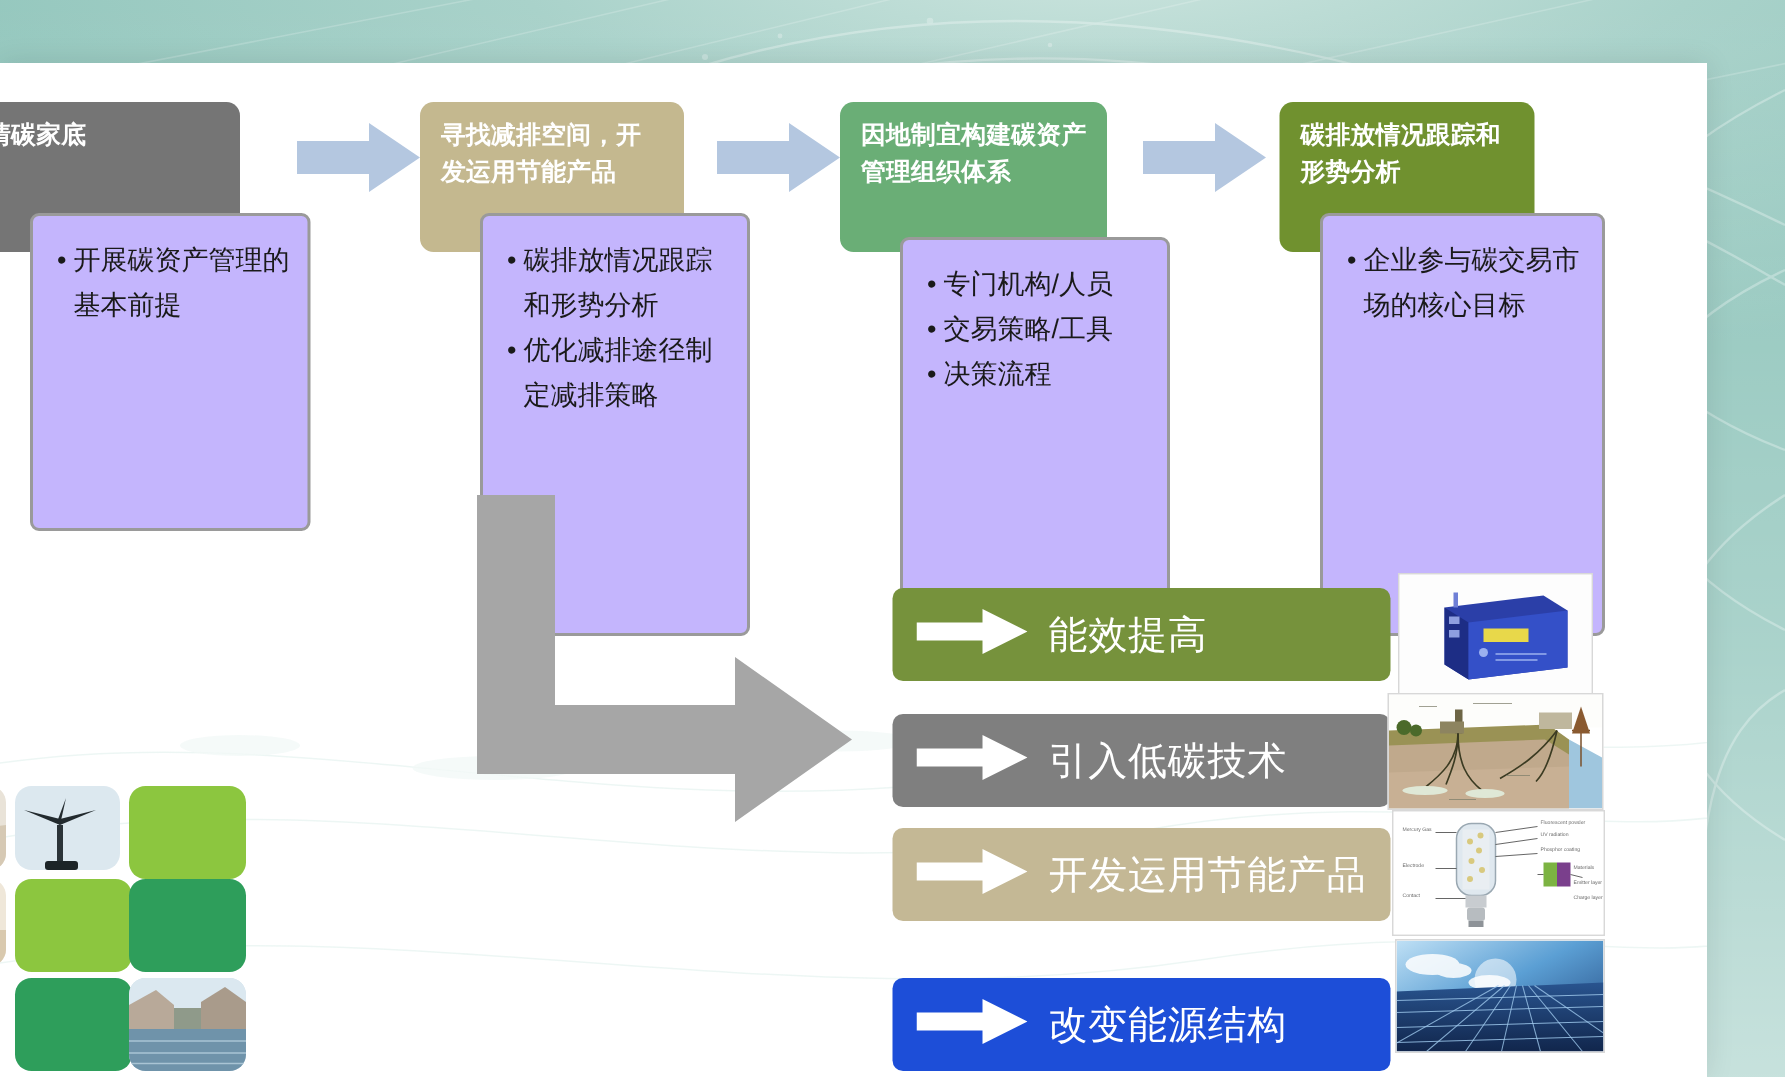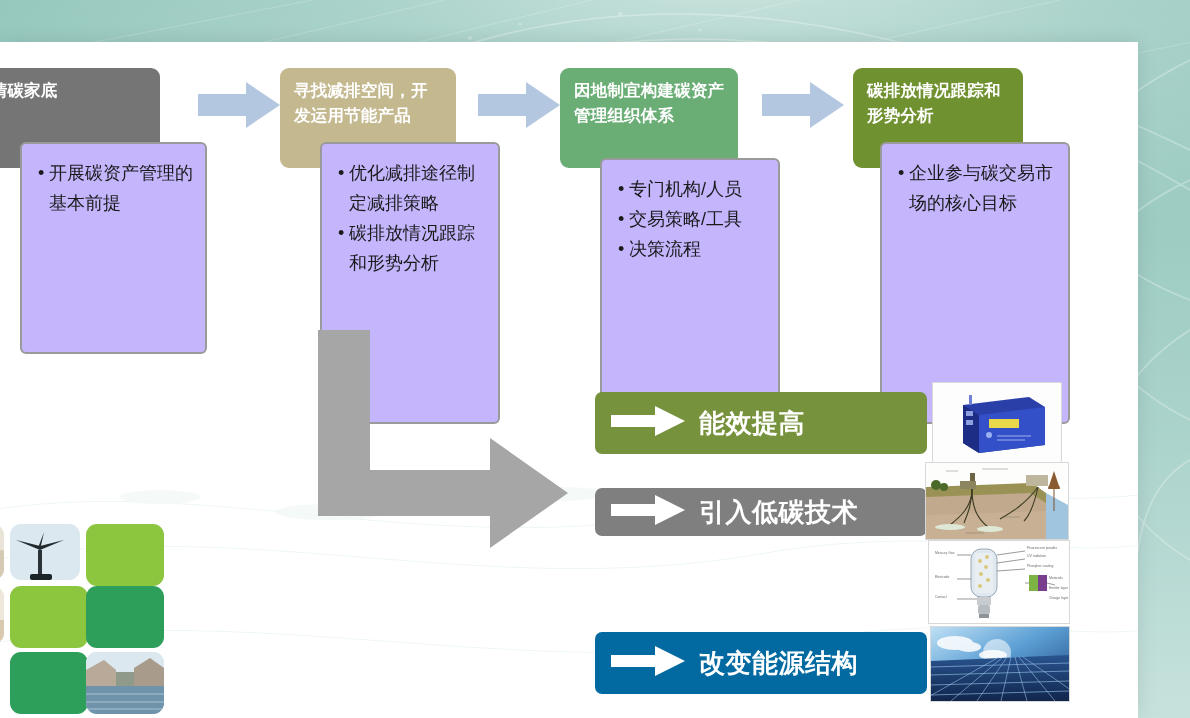--- a/index.html
+++ b/index.html
@@ -57,21 +57,21 @@
   
   .bent-arrow{position:absolute;left:318px;top:330px;}
 
   
   .bar{
     position:absolute;border-radius:7px;display:flex;align-items:center;
     box-sizing:border-box;
   }
   .bar .arrow-ico{margin-left:16px;flex:0 0 auto;}
   .bar .bar-label{
-    color:#ffffff;font-weight:bold;font-size:26px;margin-left:14px;
+    color:#ffffff;font-weight:normal;font-size:26px;margin-left:14px;
     letter-spacing:.5px;white-space:nowrap;
   }
   .thumb{position:absolute;border:1px solid #d8d8d8;background:#fff;overflow:hidden;}
   .thumb svg{display:block;}
 
   
   .mosaic{position:absolute;left:-66px;top:524px;}
   .tile{position:absolute;border-radius:11px;overflow:hidden;}
 </style>
 </head>
@@ -135,22 +135,22 @@
   <div class="blue-arrow" style="left:198px;top:82px;">
     <svg width="82" height="46" viewBox="0 0 82 46">
       <polygon points="0,12 48,12 48,0 82,23 48,46 48,34 0,34" fill="#b4c7e0"></polygon>
     </svg>
   </div>
 
   <div class="card" style="left:280px;top:68px;">
     <div class="card-head" style="width:176px;height:100px;background:#c4b88f;">寻找减排空间，开发运用节能产品</div>
     <div class="card-body" style="left:40px;top:74px;width:180px;height:282px;">
       <ul>
+        <li>碳排放情况跟踪和形势分析</li>
         <li>优化减排途径制定减排策略</li>
-        <li>碳排放情况跟踪和形势分析</li>
       </ul>
     </div>
   </div>
 
   <div class="blue-arrow" style="left:478px;top:82px;">
     <svg width="82" height="46" viewBox="0 0 82 46">
       <polygon points="0,12 48,12 48,0 82,23 48,46 48,34 0,34" fill="#b4c7e0"></polygon>
     </svg>
   </div>
 
@@ -205,21 +205,21 @@
       <rect x="33" y="37" width="7" height="5" fill="#8e9fe0"></rect>
       <circle cx="56" cy="52" r="3" fill="#9bb0ef"></circle>
       <g stroke="#9bb0ef" stroke-width="1">
         <path d="M64 53 h34"></path>
           <path d="M64 57 h28"></path>
       </g>
       <rect x="36" y="12" width="3" height="10" fill="#6f7fd6"></rect>
     </svg>
   </div>
 
-  <div class="bar" style="left:595px;top:488px;width:332px;height:48px;background:#7f7f7f;">
+  <div class="bar" style="left:595px;top:476px;width:332px;height:62px;background:#7f7f7f;">
     <span class="arrow-ico">
       <svg width="74" height="30" viewBox="0 0 74 30">
         <polygon points="0,9 44,9 44,0 74,15 44,30 44,21 0,21" fill="#ffffff"></polygon>
       </svg>
     </span>
     <span class="bar-label">引入低碳技术</span>
   </div>
   <div class="thumb" style="left:925px;top:462px;width:142px;height:76px;">
     <svg width="142" height="76" viewBox="0 0 142 76">
       <rect width="142" height="76" fill="#ffffff"></rect>
@@ -253,20 +253,28 @@
         </g>
       <g stroke="#7d7d6a" stroke-width=".6" fill="none" opacity=".8">
         <path d="M56 6 h26"></path>
           <path d="M20 8 h12"></path>
           <path d="M78 54 h16"></path>
           <path d="M40 70 h18"></path>
       </g>
     </svg>
   </div>
 
+  <div class="bar" style="left:595px;top:552px;width:332px;height:62px;background:#c4b895;">
+    <span class="arrow-ico">
+      <svg width="74" height="30" viewBox="0 0 74 30">
+        <polygon points="0,9 44,9 44,0 74,15 44,30 44,21 0,21" fill="#ffffff"></polygon>
+      </svg>
+    </span>
+    <span class="bar-label">开发运用节能产品</span>
+  </div>
   <div class="thumb" style="left:928px;top:540px;width:140px;height:82px;">
     <svg width="140" height="82" viewBox="0 0 140 82">
       <rect width="140" height="82" fill="#ffffff"></rect>
       <rect x="42" y="8" width="26" height="48" rx="10" fill="#dfe8ef" stroke="#9aa8b2"></rect>
       <rect x="46" y="12" width="18" height="40" fill="#e9eef2"></rect>
       <g fill="#d6c36a" opacity=".85">
         <circle cx="51" cy="20" r="2"></circle>
           <circle cx="57" cy="26" r="2"></circle>
         <circle cx="52" cy="33" r="2"></circle>
           <circle cx="59" cy="39" r="2"></circle>
@@ -295,21 +303,21 @@
         <text x="98" y="26">Phosphor coating</text>
         <text x="6" y="37">Electrode</text>
         <text x="6" y="57">Contact</text>
         <text x="120" y="38">Materials</text>
         <text x="120" y="48">Emitter layer</text>
         <text x="120" y="58">Charge layer</text>
       </g>
     </svg>
   </div>
 
-  <div class="bar" style="left:595px;top:632px;width:332px;height:62px;background:#0369a1;">
+  <div class="bar" style="left:595px;top:652px;width:332px;height:62px;background:#1d4ed8;">
     <span class="arrow-ico">
       <svg width="74" height="30" viewBox="0 0 74 30">
         <polygon points="0,9 44,9 44,0 74,15 44,30 44,21 0,21" fill="#ffffff"></polygon>
       </svg>
     </span>
     <span class="bar-label">改变能源结构</span>
   </div>
   <div class="thumb" style="left:930px;top:626px;width:138px;height:74px;">
     <svg width="138" height="74" viewBox="0 0 138 74">
       <defs>

